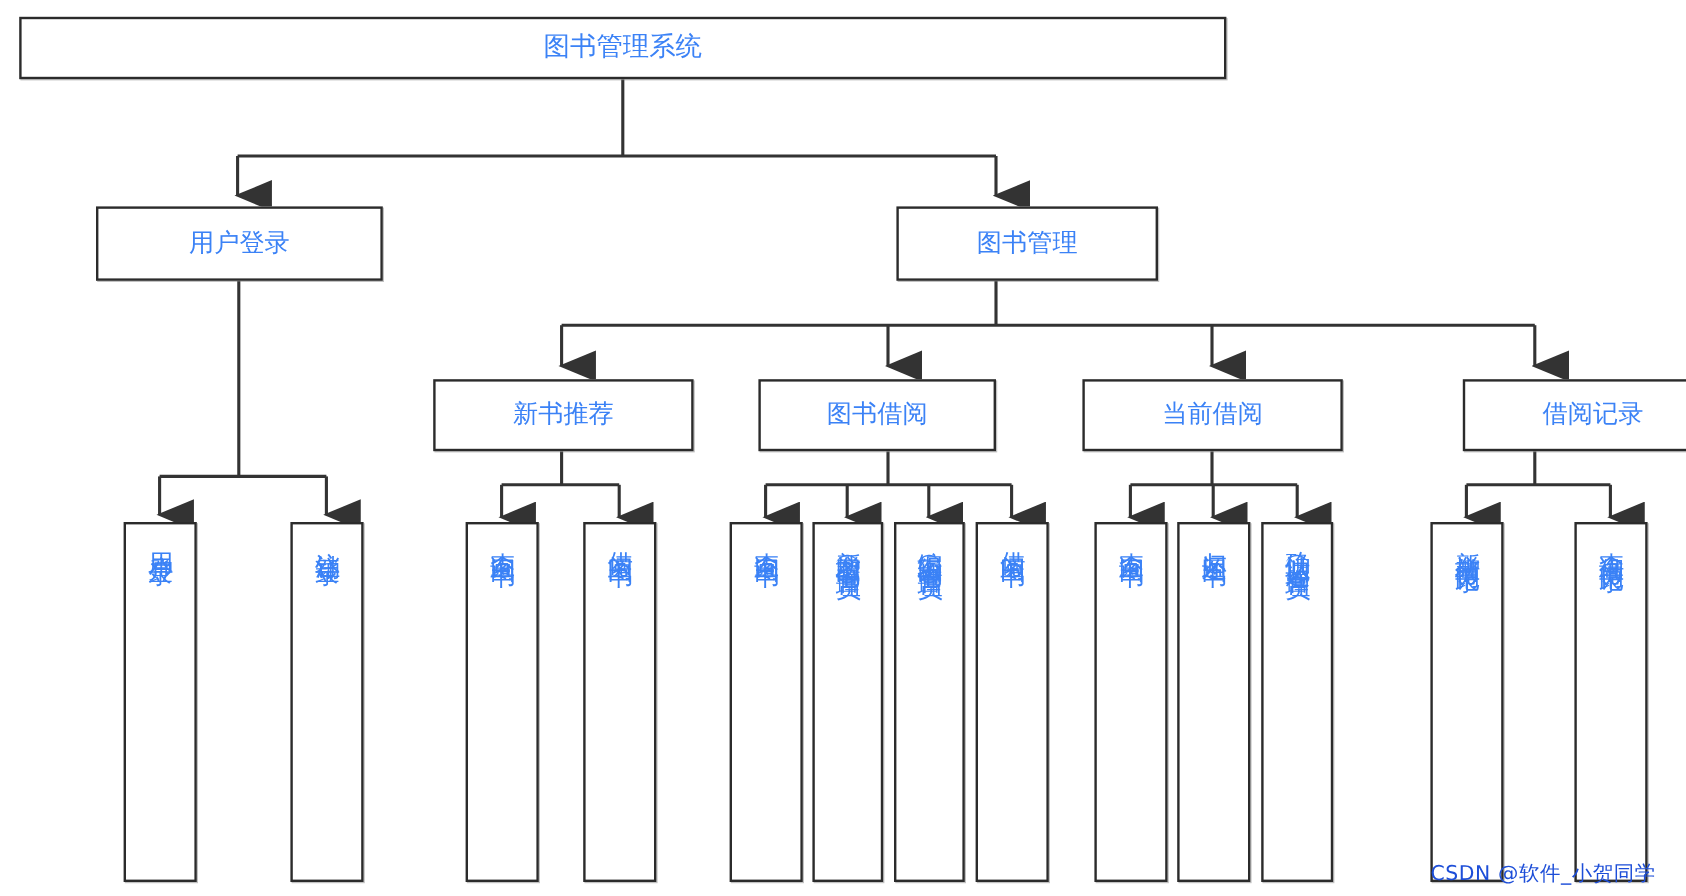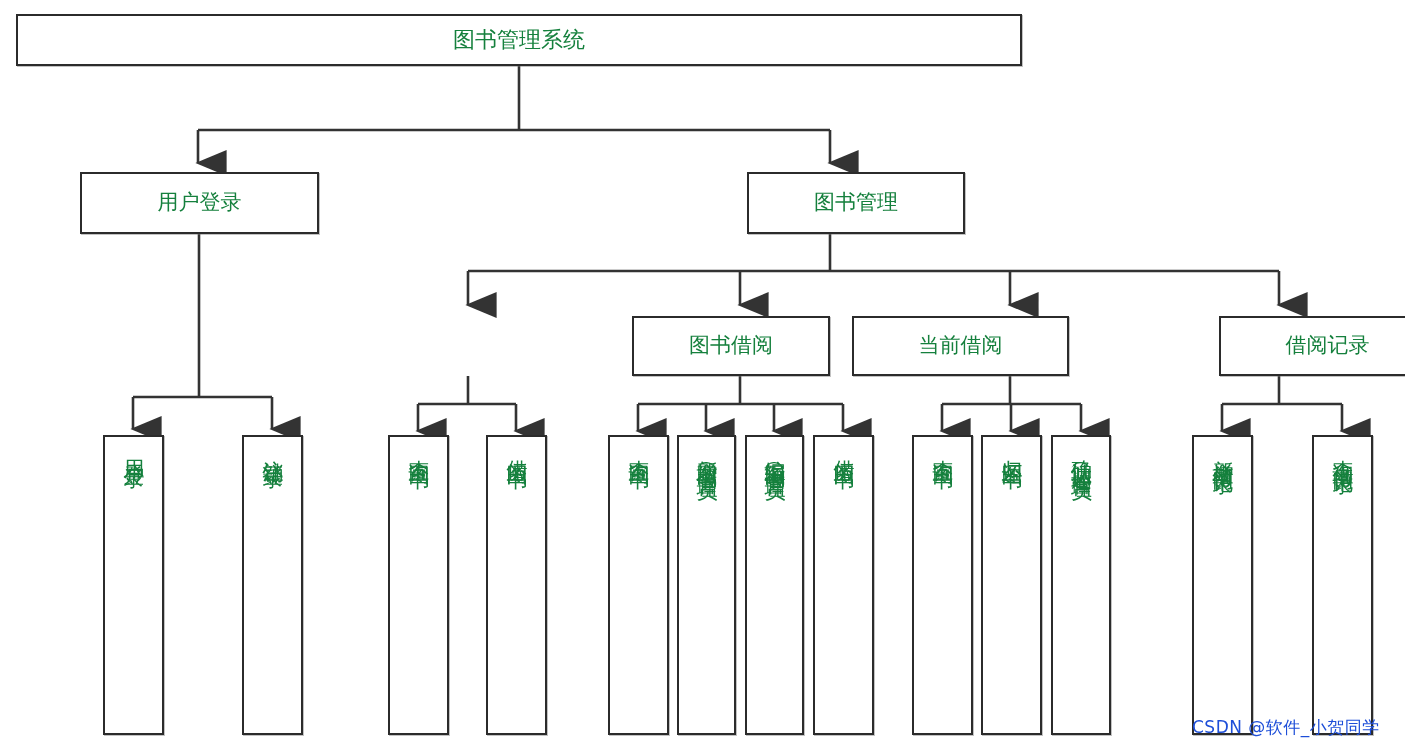--- a/index.html
+++ b/index.html
@@ -30,21 +30,21 @@
     position: absolute;
     box-sizing: border-box;
     border: 2px solid #2b2b2b;
     background: #ffffff;
     display: flex;
     align-items: center;
     justify-content: center;
     box-shadow: 1px 1px 0 rgba(120,120,120,0.45);
   }
   .node-label {
-    color: #15803d;
+    color: #3b82f6;
     text-align: right;
     line-height: 1.22;
     white-space: nowrap;
   }
   .horiz .node-label {
     font-size: 21px;
   }
   .title-box .node-label {
     font-size: 22px;
   }
@@ -128,24 +128,27 @@
     <span class="node-label">图书管理系统</span>
   </div>
 
   <div class="node-box horiz" style="left:80px; top:172px; width:239px; height:62px;">
     <span class="node-label">用户登录</span>
   </div>
   <div class="node-box horiz" style="left:712px; top:172px; width:218px; height:62px;margin-left:35px;">
     <span class="node-label">图书管理</span>
   </div>
 
+  <div class="node-box horiz" style="left:361px; top:316px; width:217px; height:60px;">
+    <span class="node-label">新书推荐</span>
+  </div>
   <div class="node-box horiz" style="left:632px; top:316px; width:198px; height:60px;">
     <span class="node-label">图书借阅</span>
   </div>
-  <div class="node-box horiz" style="left:852px; top:316px; width:217px; height:60px;">
+  <div class="node-box horiz" style="left:902px; top:316px; width:217px; height:60px;">
     <span class="node-label">当前借阅</span>
   </div>
   <div class="node-box horiz" style="left:1171px; top:316px; width:217px; height:60px;margin-left:48px;">
     <span class="node-label">借阅记录</span>
   </div>
 
   <div class="node-box vert" style="left:103px; top:435px; width:61px; height:300px;">
     <span class="node-label">用户登录</span>
   </div>
   <div class="node-box vert" style="left:242px; top:435px; width:61px; height:300px;">

